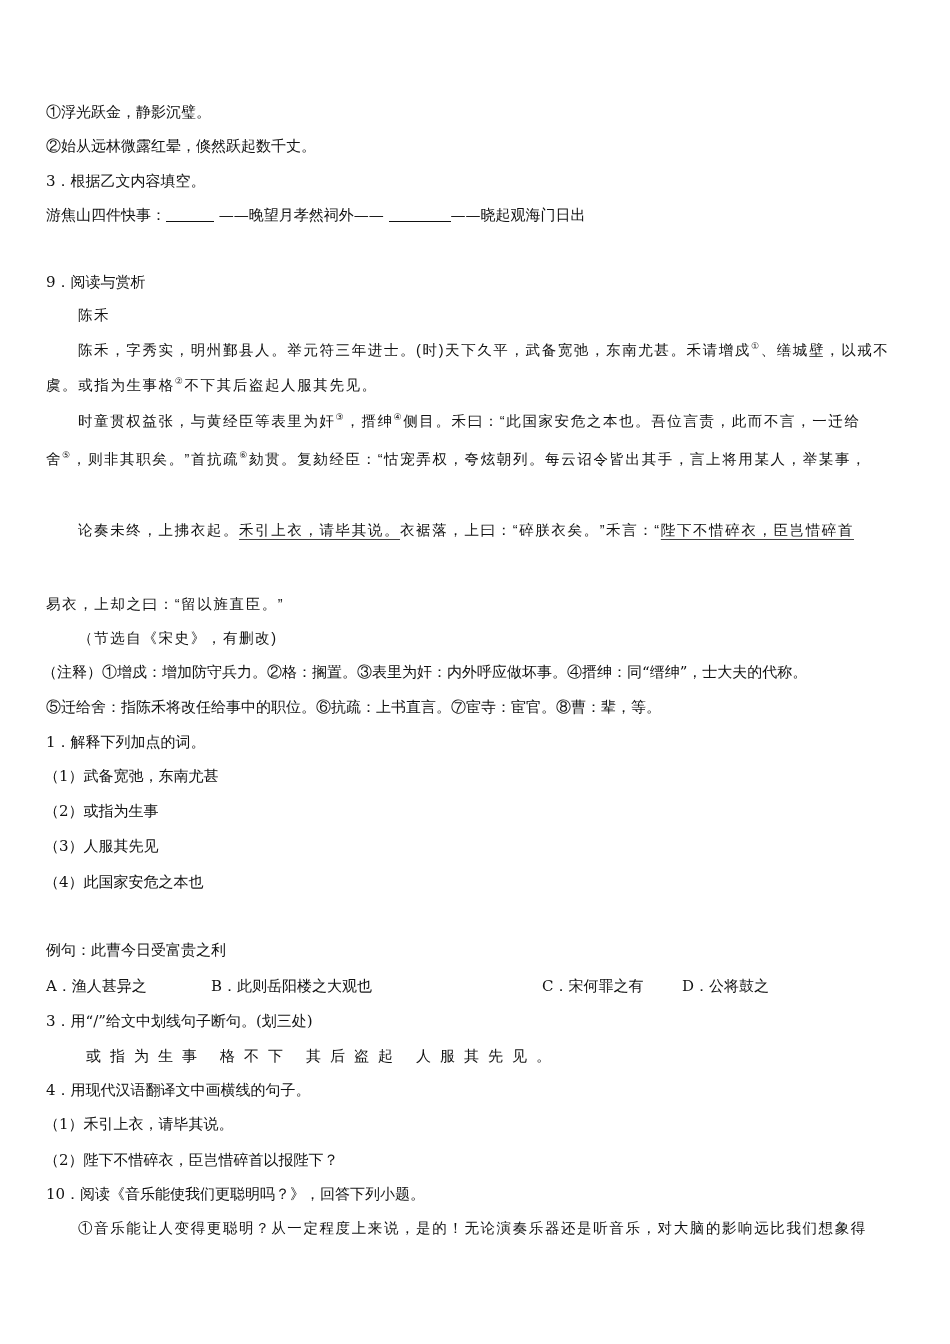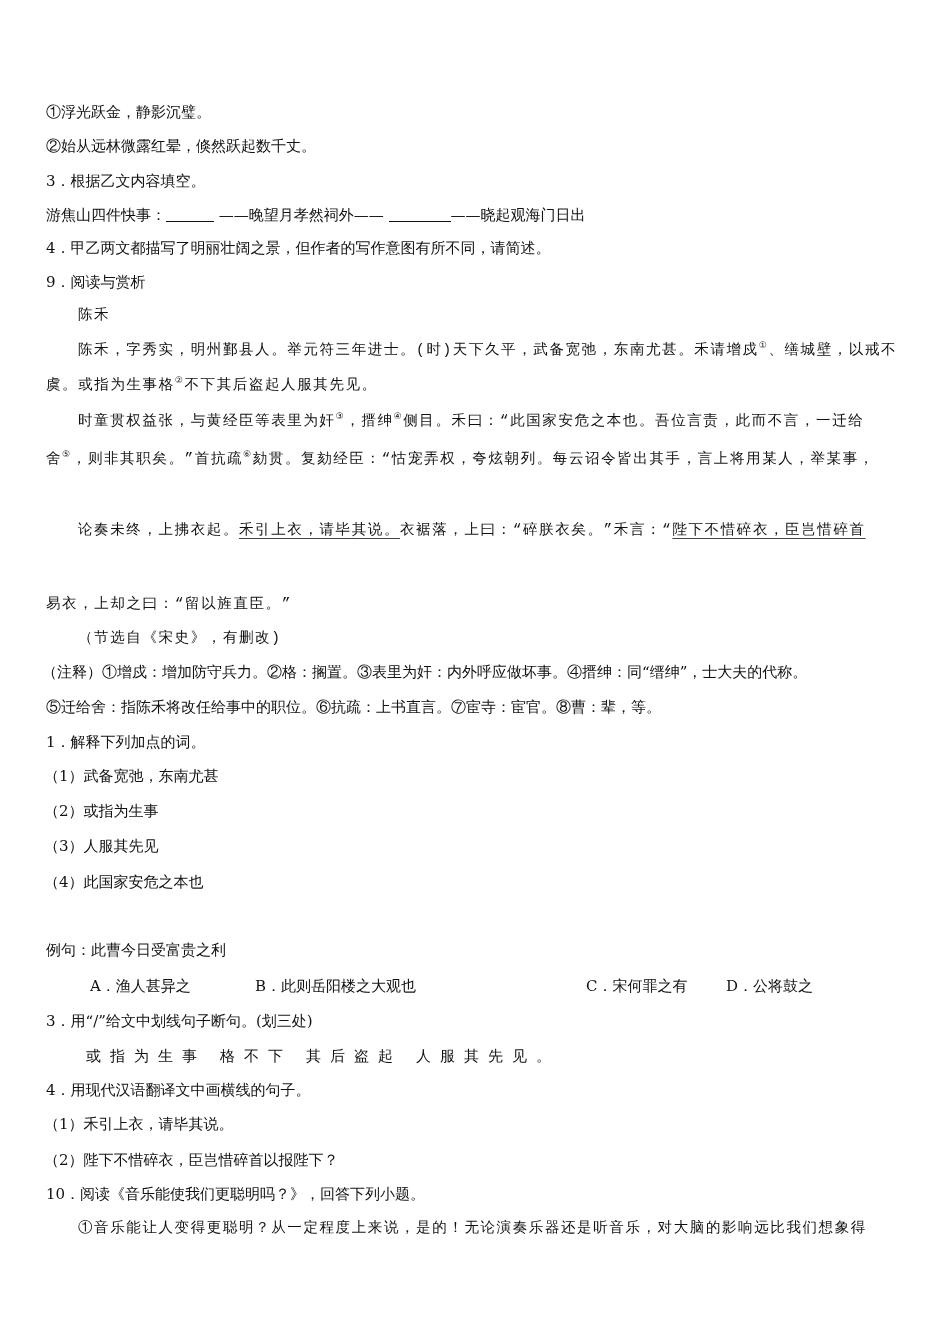--- a/index.html
+++ b/index.html
@@ -7,42 +7,41 @@
       width: 950px; height: 1344px; position: relative; overflow: hidden;
       font-family: "DejaVu Serif", "Liberation Serif", serif;
       color: #111111;
     }
     .page { position: absolute; left: 0; top: 0; width: 950px; height: 1202px; }
     .ln {
       position: absolute; left: 46px; white-space: nowrap;
       font-size: 15px; line-height: 20px;
     }
     .ind { left: 78px; }
-    .kai { font-family: Liberation Mono, monospace; letter-spacing: 1.6px; font-size: 14.5px; }
+    .kai { font-family: Liberation Sans, sans-serif; letter-spacing: 1.6px; font-size: 14.5px; }
     .u { text-decoration: underline; text-underline-offset: 4px; text-decoration-color: #444; }
     sup { font-size: 9px; line-height: 0; vertical-align: 6px; }
     .blank { display: inline-block; border-bottom: 1px solid #111; height: 14px; vertical-align: -2px; }
-    .opt { display: inline-block; margin-left: 44px; }
+    .opt { display: inline-block; }
     .spaced { letter-spacing: 9px; margin-left: 40px; }
     .gap { display: inline-block; width: 14px; }
   </style>
 </head>
 <body>
 
 <div class="page">
 
   <div class="ln" style="top:102px">①浮光跃金，静影沉璧。</div>
   <div class="ln" style="top:136px">②始从远林微露红晕，倏然跃起数千丈。</div>
   <div class="ln" style="top:171px">3．根据乙文内容填空。</div>
   <div class="ln" style="top:205px">
     <span>游焦山四件快事：</span><span class="blank" style="width:48px"></span>
     <span>——晚望月孝然祠外——</span>
     <span class="blank" style="width:62px"></span><span>——晓起观海门日出</span>
   </div>
-  <div class="ln" style="top:238px">4．甲乙两文都描写了明丽壮阔之景，但作者的写作意图有所不同，请简述。</div>
 
   <div class="ln" style="top:272px">9．阅读与赏析</div>
   <div class="ln ind kai" style="top:305px">陈禾</div>
 
   <div class="ln ind kai" style="top:340px">
     <span>陈禾，字秀实，明州鄞县人。举元符三年进士。(时)天下久平，武备宽弛，东南尤甚。禾请增戍</span><sup>①</sup><span>、缮城壁，以戒不</span>
   </div>
   <div class="ln kai" style="top:375px">
     <span>虞。或指为生事格</span><sup>②</sup><span>不下其后盗起人服其先见。</span>
   </div>

